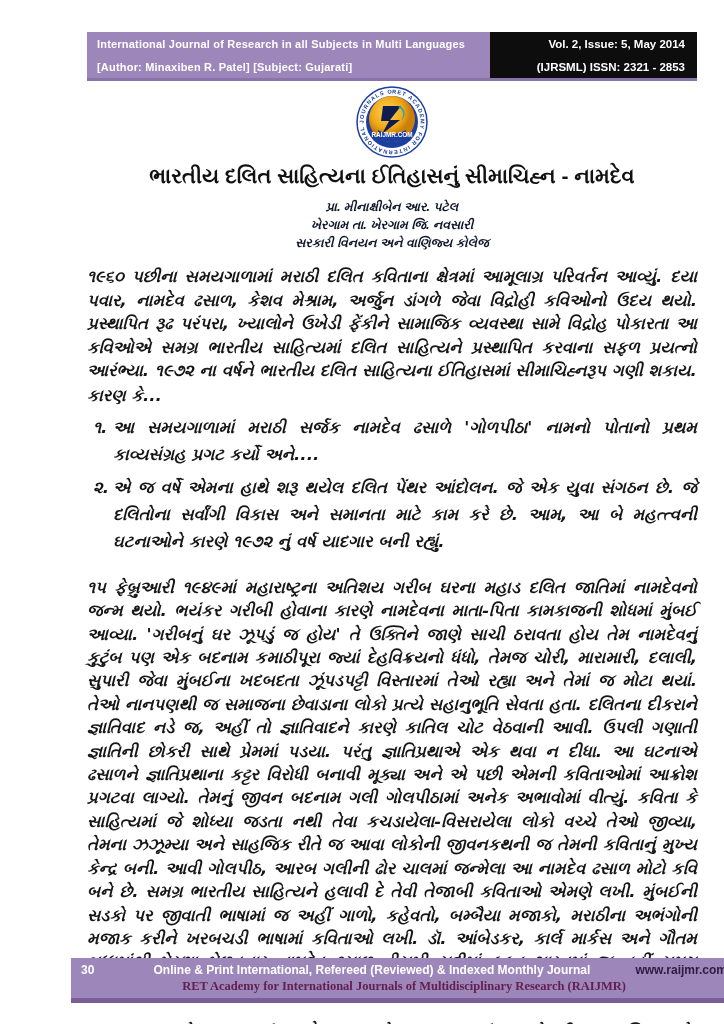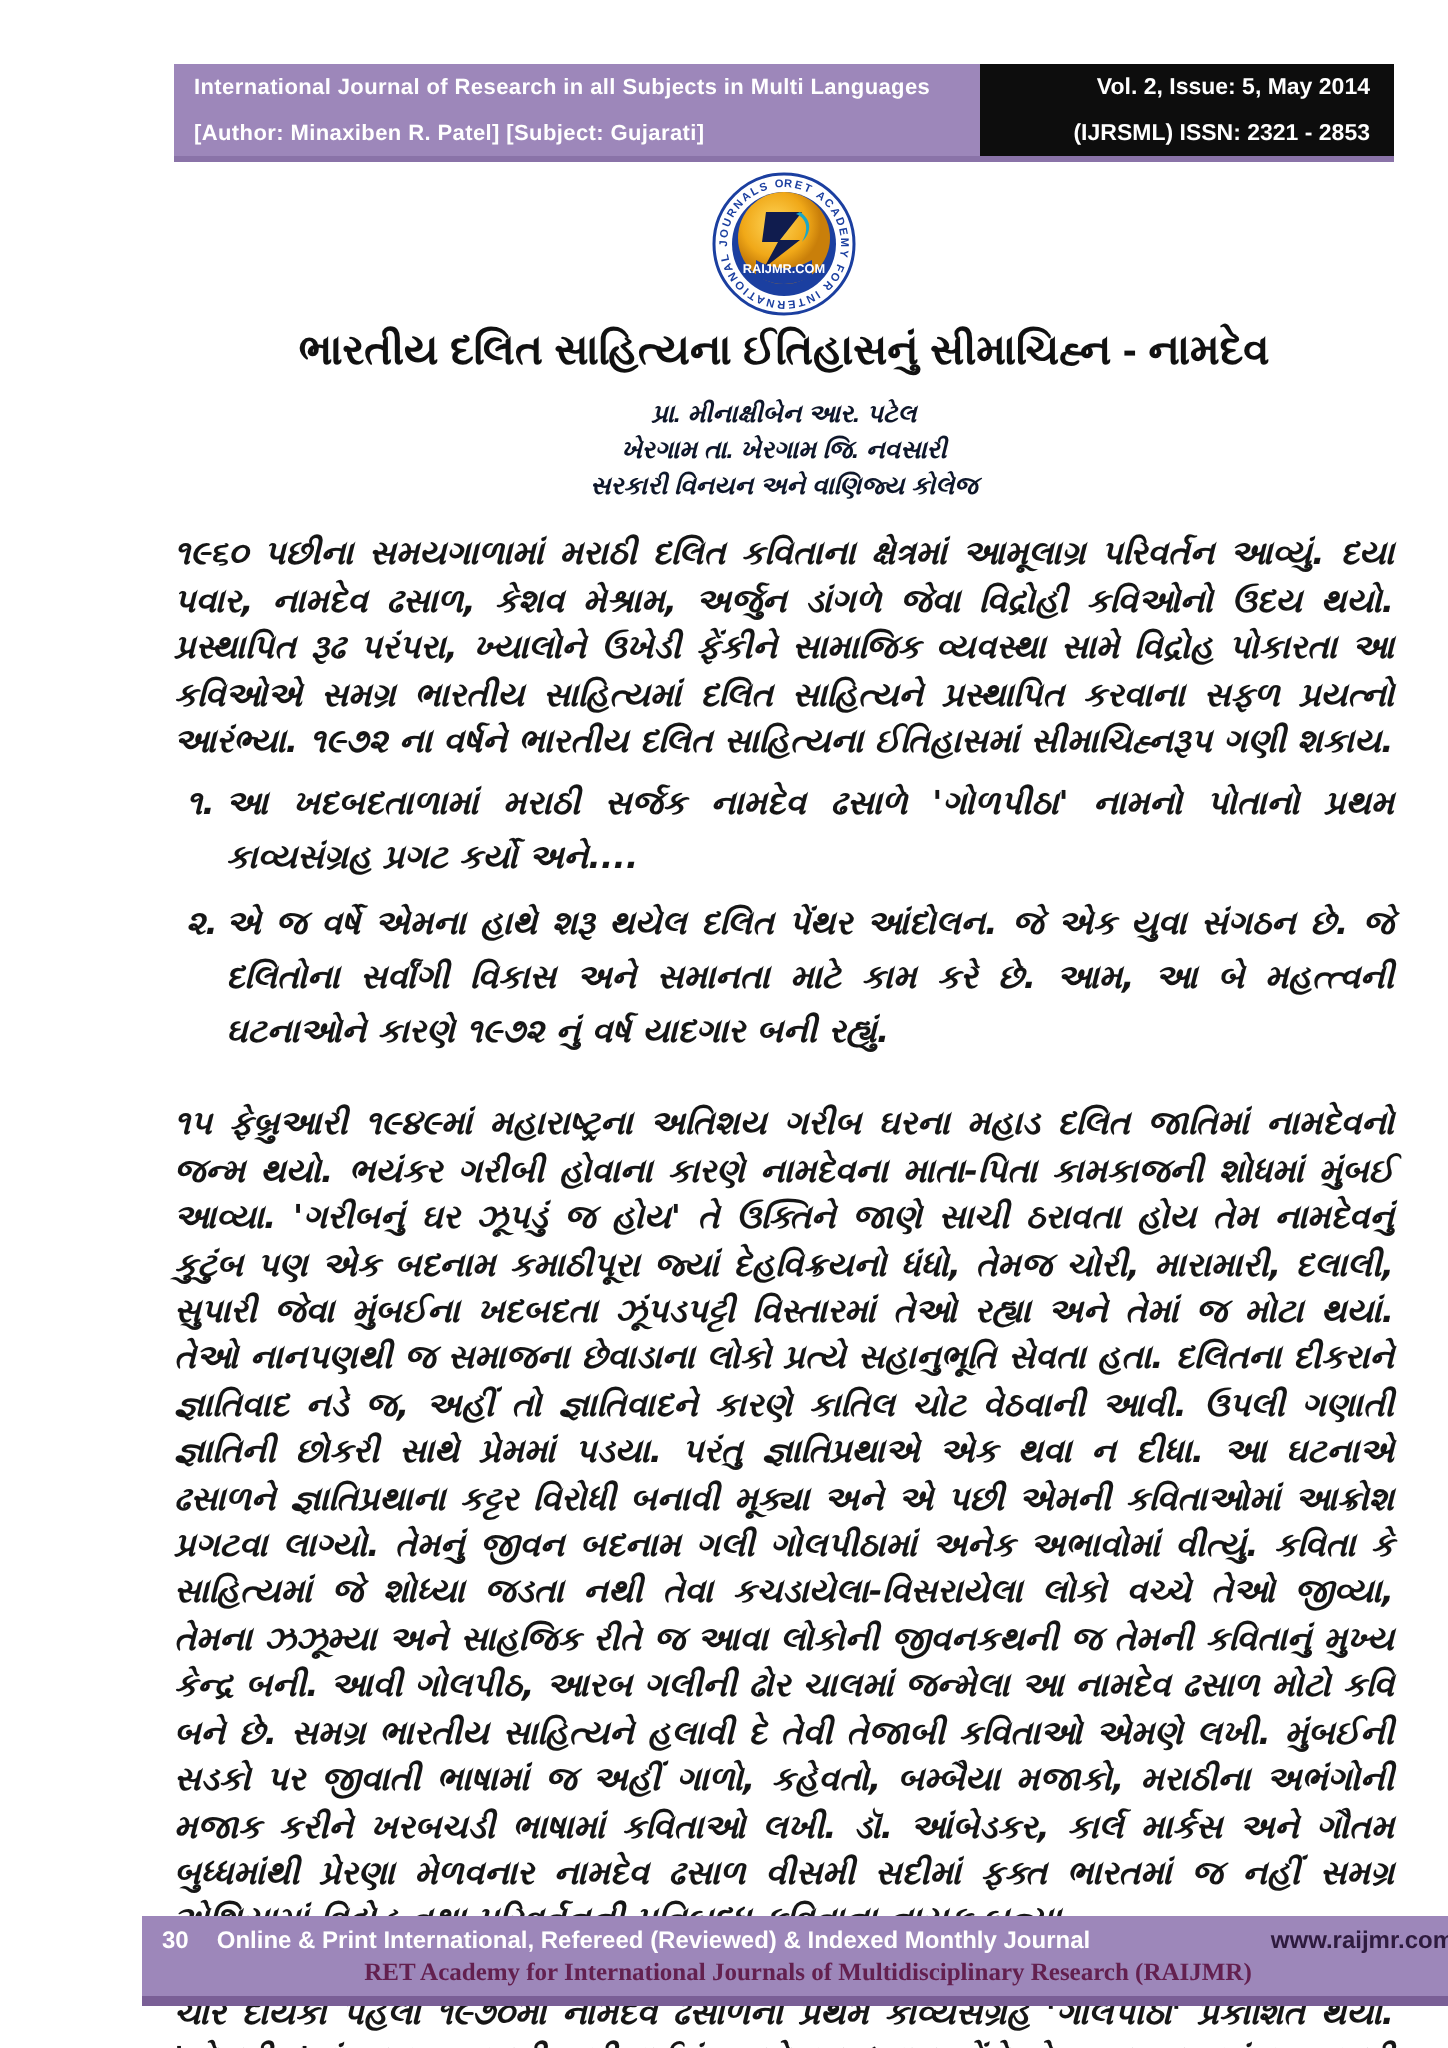--- a/index.html
+++ b/index.html
@@ -69,21 +69,21 @@
     position:absolute; left:71px; top:958px; width:666px;
     background:#9d87ba;
     border-bottom:5px solid #7a5f96;
     padding:5px 10px 4px 10px;
   }
   .footer-row1 {
     display:flex; align-items:center;
     font-size:12px; font-weight:bold; color:#ffffff;
   }
   .footer-pageno { flex:none; margin-right:14px; }
-  .footer-mid { flex:1; }
+  .footer-mid { flex:1;text-align:center; }
   .footer-site { flex:none; color:#2e1b3e; }
   .footer-row2 {
     text-align:center; margin-top:2px;
     font-family:"Liberation Serif", serif;
     font-size:12.5px; font-weight:bold; color:#63204f;
   }
 </style>
 </head>
 <body>
 
@@ -128,25 +128,26 @@
     <div class="title">ભારતીય દલિત સાહિત્યના ઈતિહાસનું સીમાચિહ્ન - નામદેવ</div>
 
     <div class="authors">
       <div>પ્રા. મીનાક્ષીબેન આર. પટેલ</div>
       <div>ખેરગામ તા. ખેરગામ જિ. નવસારી</div>
       <div>સરકારી વિનયન અને વાણિજ્ય કોલેજ</div>
     </div>
 
     <div class="body-text">
       <div class="para">૧૯૬૦ પછીના સમયગાળામાં મરાઠી દલિત કવિતાના ક્ષેત્રમાં આમૂલાગ્ર પરિવર્તન આવ્યું. દયા પવાર, નામદેવ ઢસાળ, કેશવ મેશ્રામ, અર્જુન ડાંગળે જેવા વિદ્રોહી કવિઓનો ઉદય થયો. પ્રસ્થાપિત રૂઢ પરંપરા, ખ્યાલોને ઉખેડી ફેંકીને સામાજિક વ્યવસ્થા સામે વિદ્રોહ પોકારતા આ કવિઓએ સમગ્ર ભારતીય સાહિત્યમાં દલિત સાહિત્યને પ્રસ્થાપિત કરવાના સફળ પ્રયત્નો આરંભ્યા. ૧૯૭૨ ના વર્ષને ભારતીય દલિત સાહિત્યના ઈતિહાસમાં સીમાચિહ્નરૂપ ગણી શકાય.</div>
+      <div class="reason">કારણ કે...</div>
 
       <div class="rlist">
         <div class="item">
           <span class="num">૧.</span>
-          <span class="txt">આ ખદબદતાળામાં મરાઠી સર્જક નામદેવ ઢસાળે 'ગોળપીઠા' નામનો પોતાનો પ્રથમ કાવ્યસંગ્રહ પ્રગટ કર્યો અને....</span>
+          <span class="txt">આ સમયગાળામાં મરાઠી સર્જક નામદેવ ઢસાળે 'ગોળપીઠા' નામનો પોતાનો પ્રથમ કાવ્યસંગ્રહ પ્રગટ કર્યો અને....</span>
         </div>
         <div class="item">
           <span class="num">૨.</span>
           <span class="txt">એ જ વર્ષે એમના હાથે શરૂ થયેલ દલિત પેંથર આંદોલન. જે એક યુવા સંગઠન છે. જે દલિતોના સર્વાંગી વિકાસ અને સમાનતા માટે કામ કરે છે. આમ, આ બે મહત્ત્વની ઘટનાઓને કારણે ૧૯૭૨ નું વર્ષ યાદગાર બની રહ્યું.</span>
         </div>
       </div>
 
       <div class="para gap-lg">૧૫ ફેબ્રુઆરી ૧૯૪૯માં મહારાષ્ટ્રના અતિશય ગરીબ ઘરના મહાડ દલિત જાતિમાં નામદેવનો જન્મ થયો. ભયંકર ગરીબી હોવાના કારણે નામદેવના માતા-પિતા કામકાજની શોધમાં મુંબઈ આવ્યા. 'ગરીબનું ઘર ઝૂપડું જ હોય' તે ઉક્તિને જાણે સાચી ઠરાવતા હોય તેમ નામદેવનું કુટુંબ પણ એક બદનામ કમાઠીપૂરા જ્યાં દેહવિક્રયનો ધંધો, તેમજ ચોરી, મારામારી, દલાલી, સુપારી જેવા મુંબઈના ખદબદતા ઝૂંપડપટ્ટી વિસ્તારમાં તેઓ રહ્યા અને તેમાં જ મોટા થયાં. તેઓ નાનપણથી જ સમાજના છેવાડાના લોકો પ્રત્યે સહાનુભૂતિ સેવતા હતા. દલિતના દીકરાને જ્ઞાતિવાદ નડે જ, અહીં તો જ્ઞાતિવાદને કારણે કાતિલ ચોટ વેઠવાની આવી. ઉપલી ગણાતી જ્ઞાતિની છોકરી સાથે પ્રેમમાં પડયા. પરંતુ જ્ઞાતિપ્રથાએ એક થવા ન દીધા. આ ઘટનાએ ઢસાળને જ્ઞાતિપ્રથાના કટ્ટર વિરોધી બનાવી મૂક્યા અને એ પછી એમની કવિતાઓમાં આક્રોશ પ્રગટવા લાગ્યો. તેમનું જીવન બદનામ ગલી ગોલપીઠામાં અનેક અભાવોમાં વીત્યું. કવિતા કે સાહિત્યમાં જે શોધ્યા જડતા નથી તેવા કચડાયેલા-વિસરાયેલા લોકો વચ્ચે તેઓ જીવ્યા, તેમના ઝઝૂમ્યા અને સાહજિક રીતે જ આવા લોકોની જીવનકથની જ તેમની કવિતાનું મુખ્ય કેન્દ્ર બની. આવી ગોલપીઠ, આરબ ગલીની ઢોર ચાલમાં જન્મેલા આ નામદેવ ઢસાળ મોટો કવિ બને છે. સમગ્ર ભારતીય સાહિત્યને હલાવી દે તેવી તેજાબી કવિતાઓ એમણે લખી. મુંબઈની સડકો પર જીવાતી ભાષામાં જ અહીં ગાળો, કહેવતો, બમ્બૈયા મજાકો, મરાઠીના અભંગોની મજાક કરીને ખરબચડી ભાષામાં કવિતાઓ લખી. ડૉ. આંબેડકર, કાર્લ માર્કસ અને ગૌતમ બુધ્ધમાંથી પ્રેરણા મેળવનાર નામદેવ ઢસાળ વીસમી સદીમાં ફક્ત ભારતમાં જ નહીં સમગ્ર એશિયામાં વિદ્રોહ તથા પરિવર્તનની પ્રતિબદ્ધ કવિતાના નાયક બન્યા.</div>
       <div class="para">ચાર દાયકા પહેલા ૧૯૭૦માં નામદેવ ઢસાળનો પ્રથમ કાવ્યસંગ્રહ 'ગોલપીઠા' પ્રકાશિત થયો. 'ગોલપીઠા'માં નગરજીવનની ગરીબાઈનું આલેખન ધ્યાન ખેંચે છે. આ કાવ્યસંગ્રહ મરાઠી દલિત સાહિત્યના ઈતિહાસમાં નોંધપાત્ર સાબિત થયો. મુંબઈના સૌથી બદનામ ઈલાકા ગોલપીઠા પરથી જ તેમણે એમના સંગ્રહનું નામ રાખ્યું. કદાચ એ ઈલાકો જ હૃદયના ધબકારા ભૂલાવી દે તેવી તેમની કવિતાઓનો જનક પણ હતો. ડૉ. ગણપત વણકર અને ડૉ. રચના પ્રદીપકુમાર મરાઠીમાંથી ગુજરાતીમાં અનુવાદિત આ કવિતામાં જેમનું તાજેતરમાં અવસાન થયું તે નામદેવ ઢસાળનો મિજાજ પરખાય છે.</div>
     </div>

